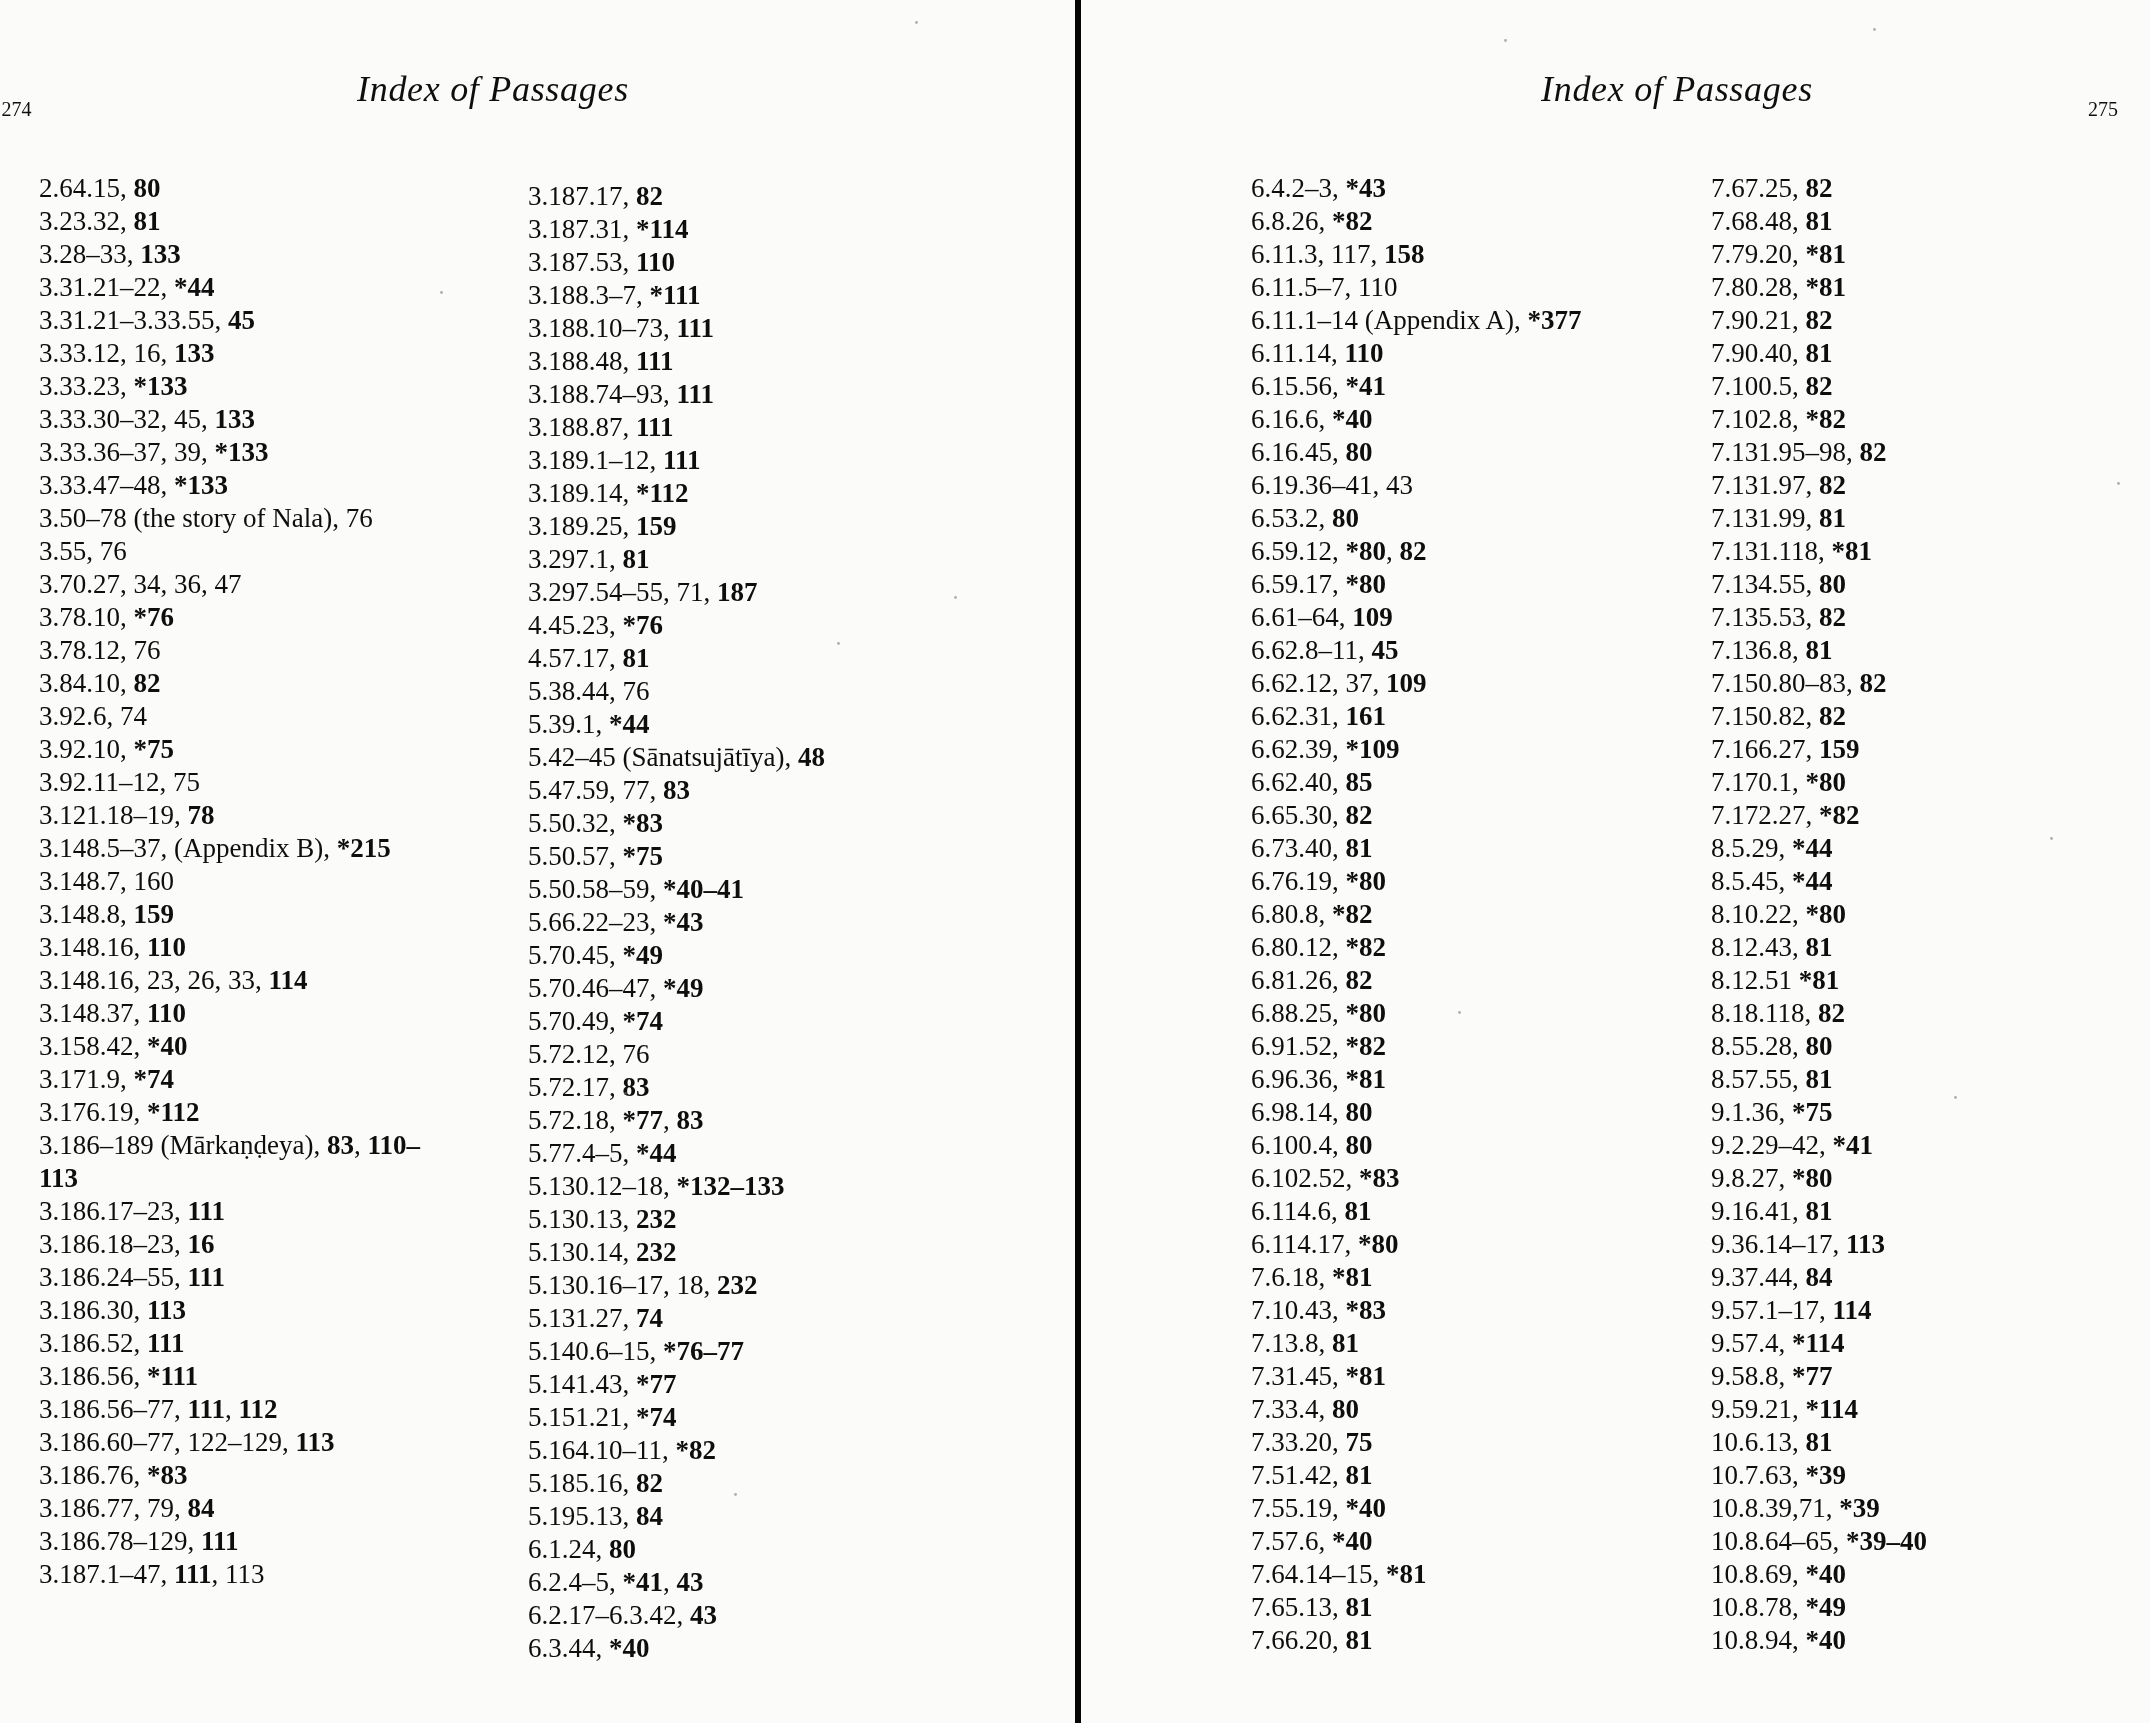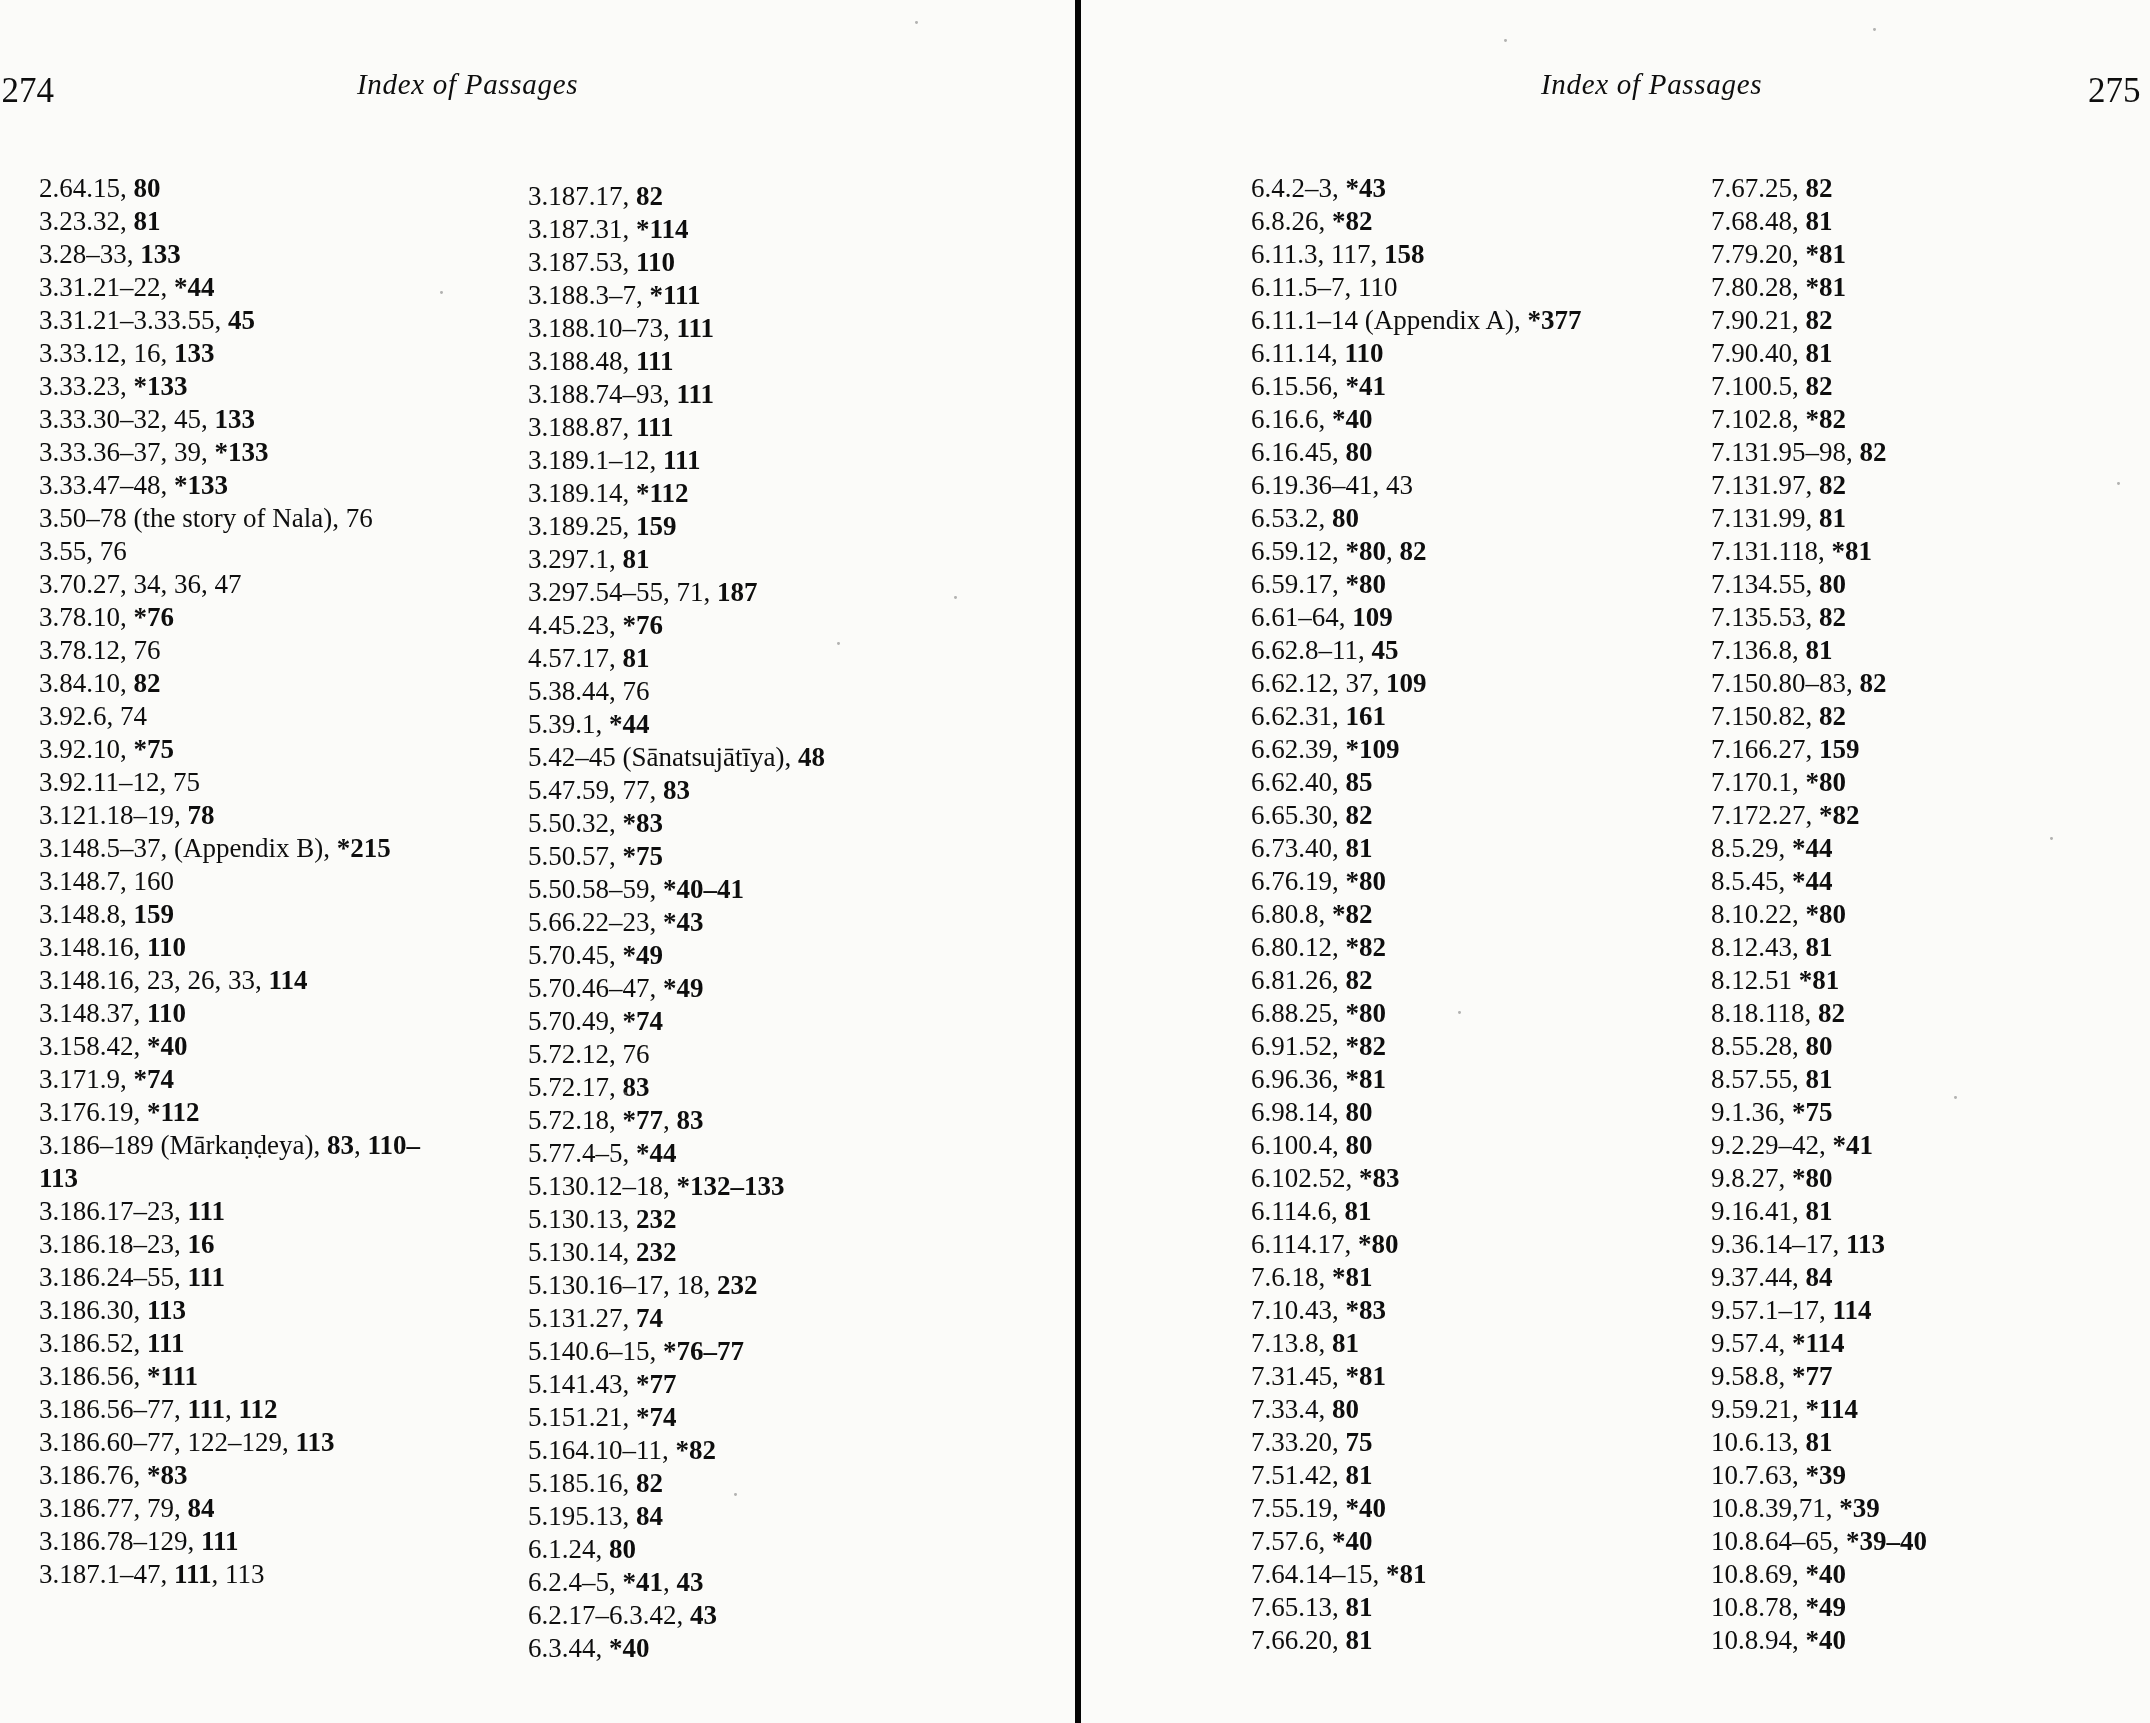--- a/index.html
+++ b/index.html
@@ -11,28 +11,29 @@
     position:relative;
     overflow:hidden;
   }
   .gutter-line {
     position:absolute; left:1075px; top:0; width:6.4px; height:1724px;
     background:#050505;
   }
   .running-header {
     position:absolute;
     font-style:italic;
-    font-size:29px;
+    font-size:36px;
     letter-spacing:0.7px;
     white-space:nowrap;
   }
   .page-number {
     position:absolute;
-    font-size:35px;
+    font-size:20px;
     white-space:nowrap;
+    margin-top:27px;
   }
   .index-column {
     position:absolute;
     font-size:27px;
     line-height:33px;
     white-space:normal;
   }
   .index-entry { white-space:nowrap; }
   .index-entry b { font-weight:bold; }
   .speckle {

